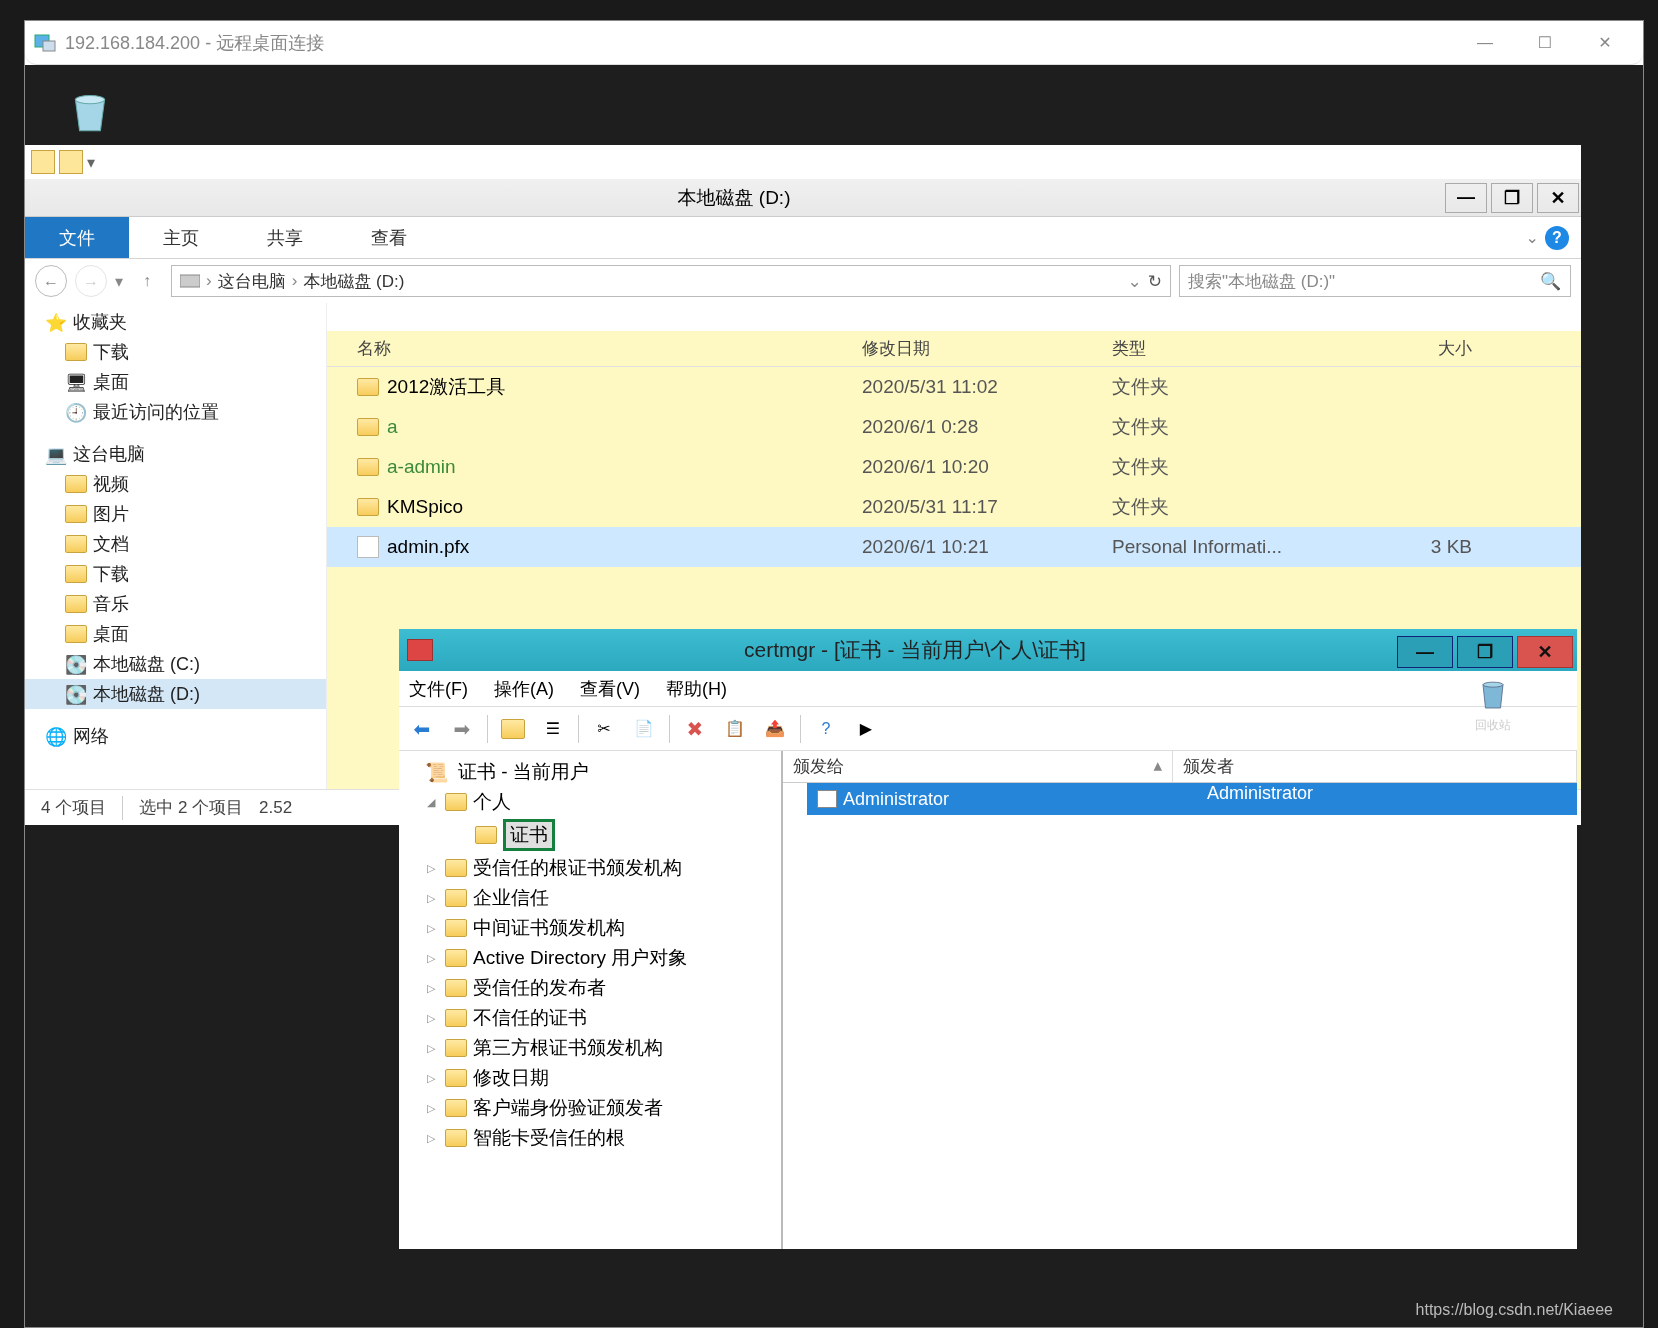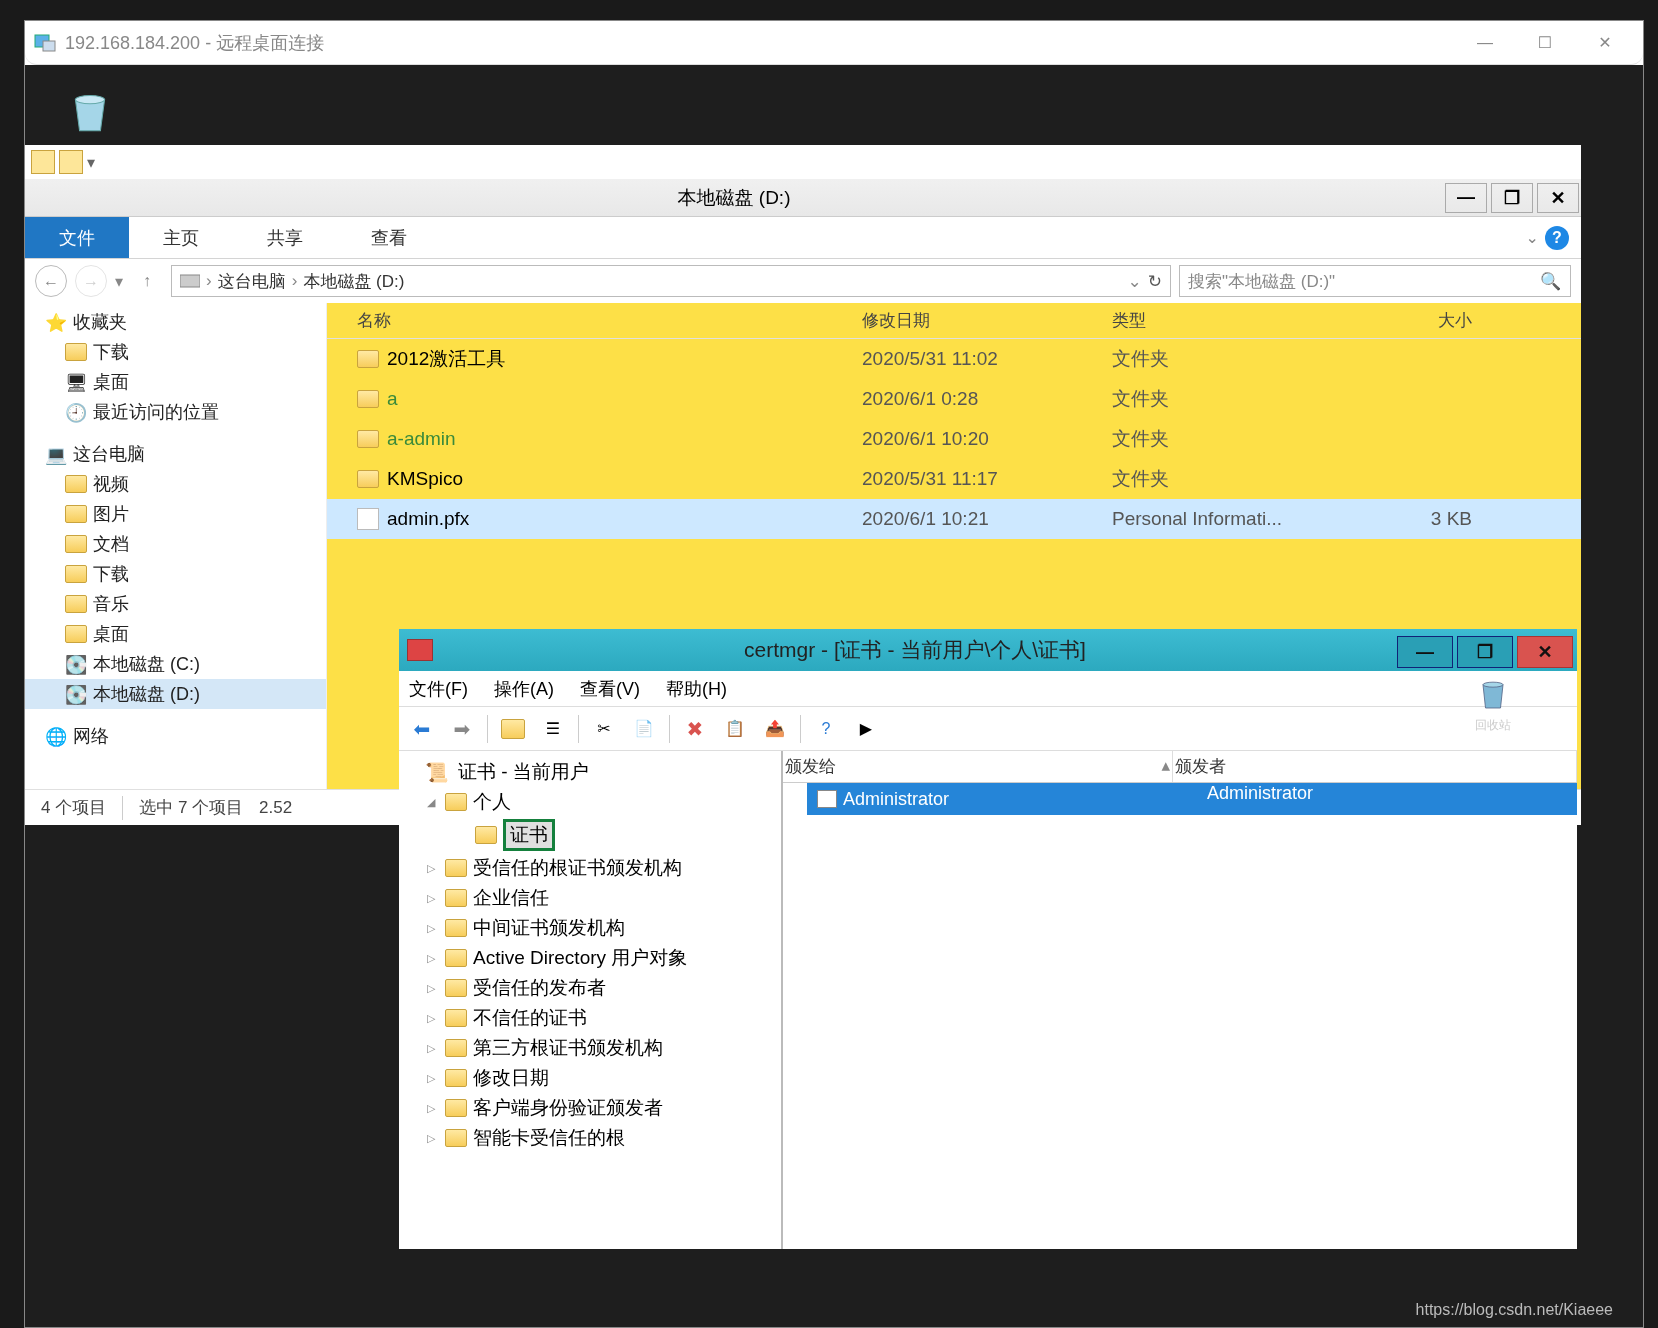--- a/index.html
+++ b/index.html
@@ -42,21 +42,21 @@
 .addressbar .sep { color:#888; }
 .searchbox { width: 392px; height: 32px; border: 1px solid #bbb; color: #888; padding: 0 8px; display:flex; align-items:center; justify-content:space-between; font-size:17px;}
 
 .explorer-body { display: flex; height: calc(100% - 194px); }
 .sidebar { width: 302px; border-right: 1px solid #eee; background:#fff; padding: 4px 0; overflow:hidden;}
 .side-item { display: flex; align-items: center; padding: 3px 0 3px 20px; font-size: 18px; color: #222; gap:6px; }
 .side-item.sub { padding-left: 40px; }
 .side-item.selected { background: #d4e7f7; }
 .side-ico { width:22px; height:20px; display:inline-flex; }
 
-.fileview { flex: 1; background: #fde047; }
+.fileview { flex: 1; background: #fef9c3; margin-top: 28px; }
 .fileheaders { display: flex; border-bottom: 1px solid #e0e0e0; height: 36px; align-items: center; font-size: 17px; color:#444; padding-left: 30px; }
 .fh-name { width: 505px; } .fh-date { width: 250px; } .fh-type { width: 250px; } .fh-size { width: 130px; text-align:right; padding-right:20px;}
 .filerow { display: flex; height: 40px; align-items: center; font-size: 19px; padding-left: 30px; }
 .filerow.selected { background: #cde8ff; }
 .fc-name { width: 505px; display:flex; align-items:center; gap:8px; } 
 .fc-date { width: 250px; color:#555; } .fc-type { width: 250px; color:#555; } .fc-size { width: 130px; text-align:right; padding-right:20px; color:#555;}
 .green { color: #3a8a3a; }
 .folder-icon { width:22px; height:18px; background: linear-gradient(#ffe9a3,#f7cd5b); border:1px solid #c9a33e; border-radius:2px;}
 .cert-icon { width:22px; height:22px; background:#fff; border:1px solid #bbb;}
 
@@ -82,21 +82,21 @@
 .cm-tree { width: 384px; border-right:2px solid #bbb; padding:6px 0; font-size:19px;}
 .tree-item { display:flex; align-items:center; padding: 2px 0 2px 8px; gap:2px;}
 .tree-item .expand { width:16px; color:#888; font-size:11px;}
 .tree-item .ti-folder { width:22px; height:18px; background: linear-gradient(#ffe9a3,#f7cd5b); border:1px solid #c9a33e; border-radius:2px; margin-right:4px;}
 .tree-item.sub1 { padding-left: 28px; }
 .tree-item.sub2 { padding-left: 58px; }
 .tree-item.selected span.label { background:#e0e0e0; border:3px solid #15803d; padding:0 4px;}
 
 .cm-list { flex:1; background:#fff; }
 .cm-list-header { height:32px; border-bottom:1px solid #ccc; display:flex; font-size:17px; color:#333;}
-.cm-list-header div { padding:4px 2px; border-right:1px solid #ddd;}
+.cm-list-header div { padding:4px 10px; border-right:1px solid #ddd;}
 .clh-issued { width:390px; } .clh-issuer { flex:1; }
 .cm-list-row { height:32px; display:flex; font-size:18px;margin-left:24px; }
 .cm-list-row.selected { background:#2585d8; color:#fff; }
 .clr-issued { width:390px; padding-left:10px; display:flex; align-items:center; gap:6px;} 
 .clr-issuer { flex:1; padding-left:10px;}
 .cert-small { width:20px; height:18px; background:#fff; border:1px solid #888;}
 
 
 .recycle2 { position:absolute; right:120px; top:608px; width:60px; text-align:center; color:#ccc; font-size:12px;}
 .recycle2 .rb-icon { width:40px; height:40px; margin:0 auto 4px;}
@@ -302,21 +302,21 @@
                 <div class="fc-type">Personal Informati...</div>
                 <div class="fc-size">3 KB</div>
               </div>
             </div>
         </div>
       </div>
 
       <div class="statusbar">
         <span>4 个项目</span>
         <span class="divider"></span>
-        <span>选中 7 个项目</span>
+        <span>选中 2 个项目</span>
         <span>2.52</span>
       </div>
     </div>
 
     <div class="certmgr">
       <div class="certmgr-titlebar">
         <span class="cm-icon"></span>
         <span class="cm-title">certmgr - [证书 - 当前用户\个人\证书]</span>
         <div class="cm-wincontrols">
           <span class="min">—</span>

